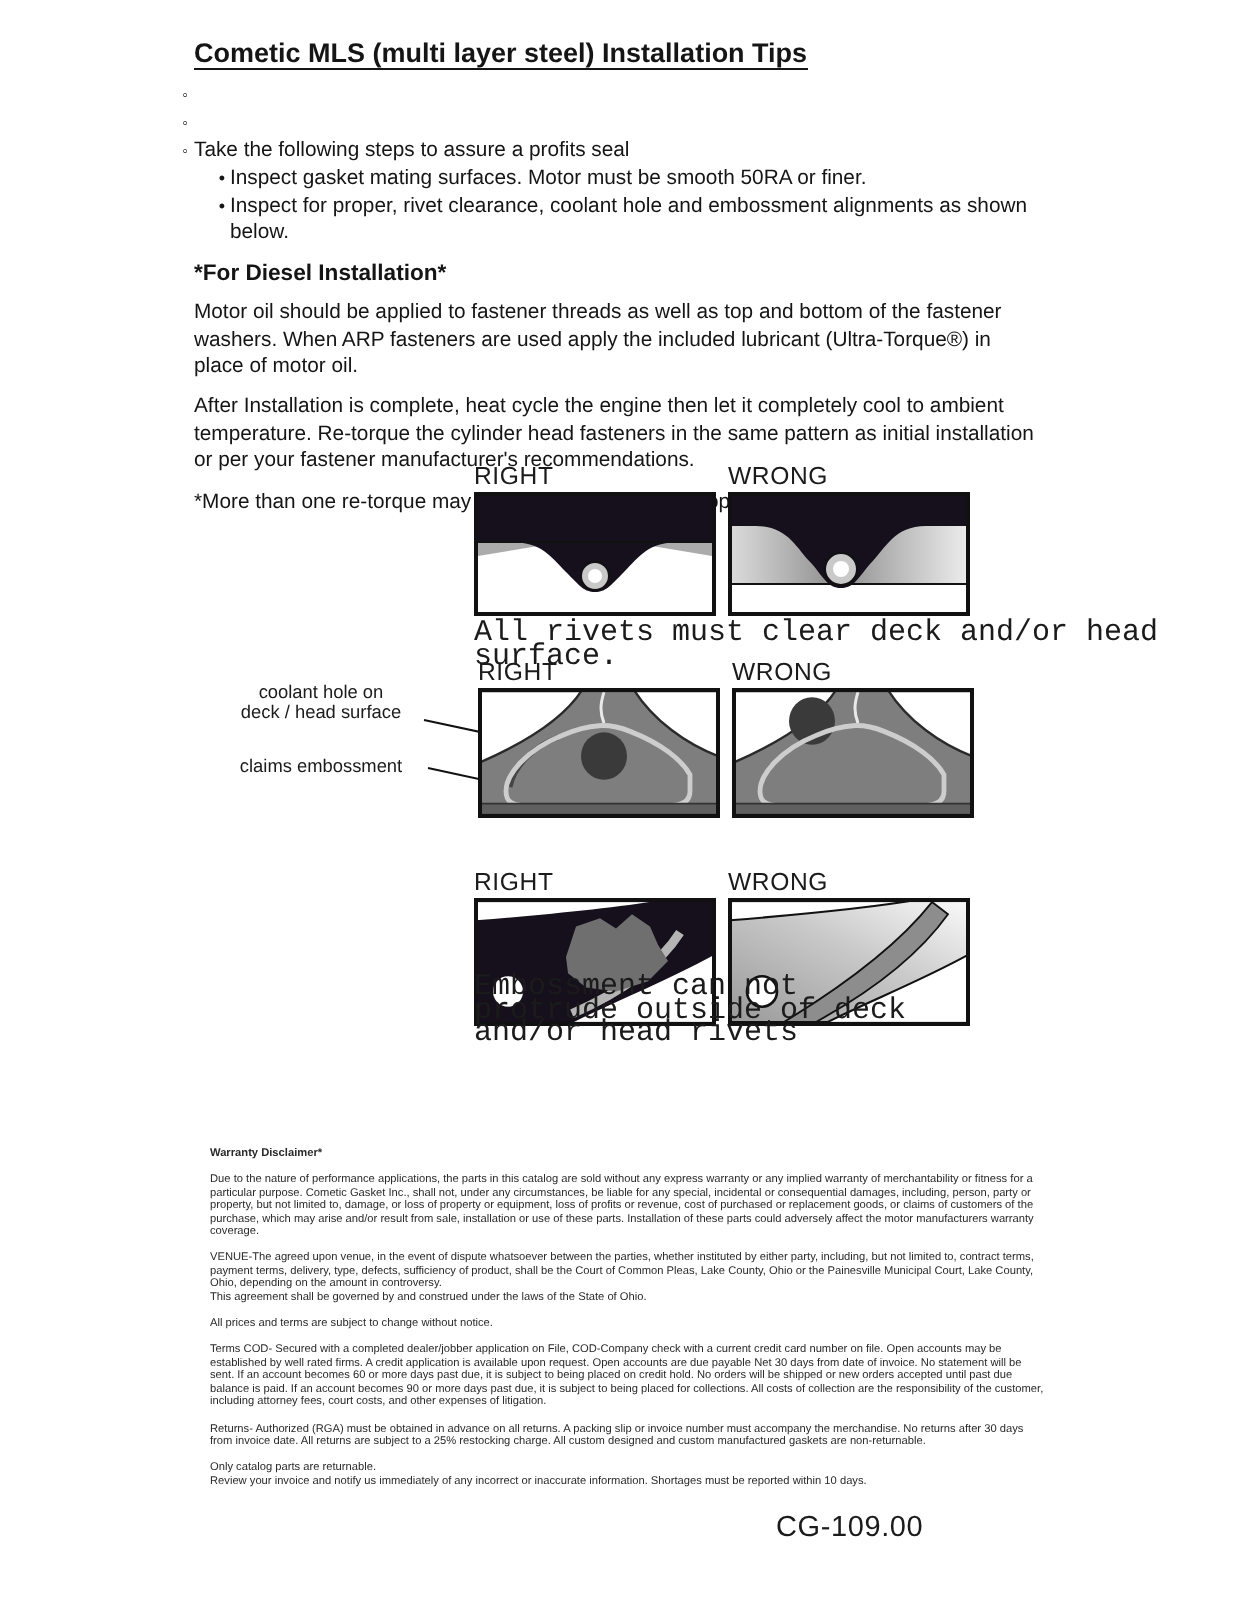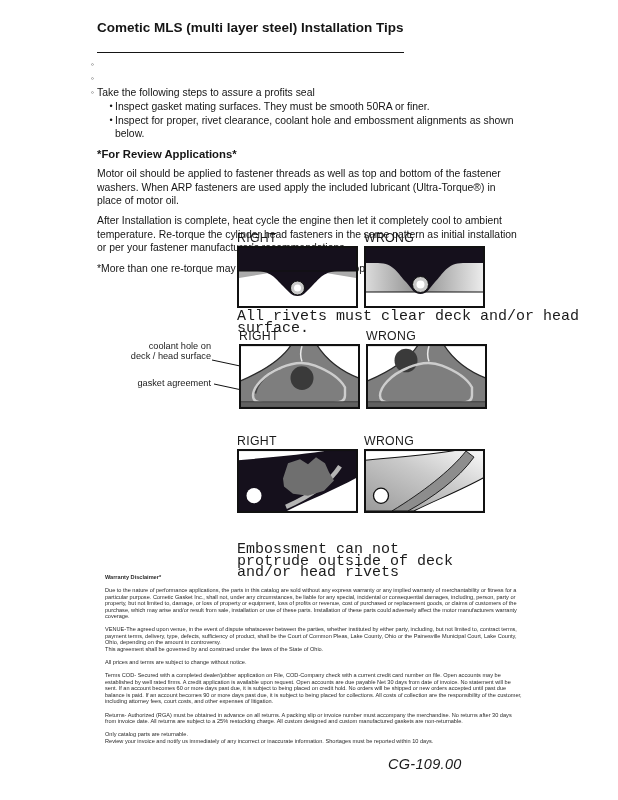--- a/index.html
+++ b/index.html
@@ -3,41 +3,41 @@
 <meta charset="utf-8">
 <style>
   html,body{margin:0;padding:0;background:#ffffff;}
   .page{
     position:relative;width:618px;height:800px;background:#fff;
     font-family:"Liberation Sans", sans-serif;color:#151515;overflow:hidden;
   }
   
   .toptext{position:absolute;left:88px;top:18px;width:445px;}
   .title{margin-left:9px;font-size:13.5px;font-weight:bold;
-    border-bottom:1.6px solid #151515;display:inline-block;padding-bottom:17px;}
+    border-bottom:1.6px solid #151515;display:inline-block;padding-bottom:0;}
   .bullets{margin-top:5px;font-size:10.4px;line-height:13.6px;}
   .b-row{display:flex;}
   .b-glyph{width:9px;text-align:center;font-size:8px;line-height:14px;flex:0 0 9px;}
   .sb-row{display:flex;margin-left:19px;}
   .sb-glyph{width:8px;text-align:center;font-size:9px;line-height:13.6px;flex:0 0 8px;}
   .diesel{margin-left:9px;margin-top:7px;font-size:10.4px;line-height:13.4px;width:420px;}
   .diesel-h{font-weight:bold;font-size:11.3px;margin:0 0 6px 0;}
   .diesel p{margin:0 0 7px 0;}
   
   .fig-label{position:absolute;width:121px;text-align:left;font-size:12.3px;letter-spacing:.3px;color:#1b1b1b;}
   .fig-caption{position:absolute;font-size:15px;color:#1b1b1b;line-height:11.5px;font-family:Liberation Mono, monospace;}
   .fig-box{position:absolute;}
-  .ann{position:absolute;font-size:9.2px;color:#1b1b1b;text-align:right;line-height:10px;width:101px;left:110px;}
+  .ann{position:absolute;font-size:9.2px;color:#1b1b1b;text-align:center;line-height:10px;width:101px;left:110px;}
   svg{display:block;}
   
   .warranty{position:absolute;left:105px;top:574px;width:418px;font-size:5.6px;line-height:6.4px;color:#2a2a2a;}
   .warranty .wh{font-weight:bold;margin:0 0 7px 0;}
   .warranty p{margin:0 0 7px 0;}
   .warranty p.tight{margin:0;}
-  .pagenum{position:absolute;left:388px;top:756px;font-size:14.5px;color:#1b1b1b;letter-spacing:.3px;font-style:italic;}
+  .pagenum{position:absolute;left:388px;top:756px;font-size:14.5px;color:#1b1b1b;letter-spacing:.3px;}
 </style>
 </head>
 <body>
 
 <div class="page">
 
   <div class="toptext">
     <span class="title">Cometic MLS (multi layer steel) Installation Tips</span>
 
     <div class="bullets">
@@ -46,30 +46,30 @@
       </div>
       <div class="b-row">
         <span class="b-glyph">◦</span>
       </div>
       <div class="b-row">
         <span class="b-glyph">◦</span>
         <span>Take the following steps to assure a profits seal</span>
       </div>
       <div class="sb-row">
         <span class="sb-glyph">•</span>
-        <span>Inspect gasket mating surfaces.  They must be smooth 50RA or finer.</span>
+        <span>Inspect gasket mating surfaces.  Motor must be smooth 50RA or finer.</span>
       </div>
       <div class="sb-row">
         <span class="sb-glyph">•</span>
         <span>Inspect for proper, rivet clearance, coolant hole and embossment alignments as shown below.</span>
       </div>
     </div>
 
     <div class="diesel">
-      <div class="diesel-h">*For Review Applications*</div>
+      <div class="diesel-h">*For Diesel Installation*</div>
       <p>Motor oil should be applied to fastener threads as well as top and bottom of the fastener washers. When ARP fasteners are used apply the included lubricant (Ultra-Torque®) in place of motor oil.</p>
       <p>After Installation is complete, heat cycle the engine then let it completely cool to ambient temperature. Re-torque the cylinder head fasteners in the same pattern as initial installation or per your fastener manufacturer's recommendations.</p>
       <p>*More than one re-torque may be required to achieve proper fastener stretch*</p>
     </div>
   </div>
 
   <div class="fig-label" style="left:237px;top:231px;">RIGHT</div>
   <div class="fig-label" style="left:364px;top:231px;">WRONG</div>
 
   <div class="fig-box" style="left:237px;top:246px;">
@@ -108,21 +108,21 @@
   <div class="fig-caption" style="left:237px;top:311px;">All rivets must clear deck and/or head surface.</div>
 
   <div class="fig-label" style="left:239px;top:329px;">RIGHT</div>
   <div class="fig-label" style="left:366px;top:329px;">WRONG</div>
 
   <div class="ann" style="top:341px;">
     <span>coolant hole on</span><br>
     <span>deck / head surface</span>
   </div>
   <div class="ann" style="top:378px;">
-    <span>gasket agreement</span>
+    <span>claims embossment</span>
   </div>
 
   <div style="position:absolute;left:205px;top:350px;">
     <svg width="100" height="50" viewBox="0 0 100 50">
       <line x1="7" y1="10" x2="96" y2="29" stroke="#111" stroke-width="1"></line>
       <line x1="9" y1="34" x2="60" y2="45" stroke="#111" stroke-width="1"></line>
     </svg>
   </div>
 
   <div class="fig-box" style="left:239px;top:344px;">
@@ -177,21 +177,21 @@
         </linearGradient>
       </defs>
       <rect x="1" y="1" width="119" height="61" fill="#ffffff" stroke="#111" stroke-width="2"></rect>
       <path d="M1,11 C38,8 70,5 94,1 L120,1 V28 C96,41 70,51 50,61 H1 Z" fill="url(#gw3)" stroke="#111" stroke-width="1"></path>
       <path d="M28,61 C58,43 86,22 102,2 L110,8 C94,30 68,48 44,61 Z" fill="#8d8d8d" stroke="#111" stroke-width="0.9"></path>
       <circle cx="17" cy="46" r="7.5" fill="#ffffff" stroke="#111" stroke-width="1.3"></circle>
       <rect x="1" y="1" width="119" height="61" fill="none" stroke="#111" stroke-width="2"></rect>
     </svg>
   </div>
 
-  <div class="fig-caption" style="left:237px;top:544px;width:230px;">
+  <div class="fig-caption" style="left:237px;top:488px;width:230px;">
     <span>Embossment can not protrude outside of deck</span><br>
     <span>and/or head rivets</span>
   </div>
 
   <div class="warranty">
     <p class="wh">Warranty Disclaimer*</p>
     <p>Due to the nature of performance applications, the parts in this catalog are sold without any express warranty or any implied warranty of merchantability or fitness for a particular purpose.  Cometic Gasket Inc., shall not, under any circumstances, be liable for any special, incidental or consequential damages, including, person, party or property, but not limited to, damage, or loss of property or equipment, loss of profits or revenue, cost of purchased or replacement goods, or claims of customers of the purchase, which may arise and/or result from sale, installation or use of these parts.  Installation of these parts could adversely affect the motor manufacturers warranty coverage.</p>
     <p class="tight">VENUE-The agreed upon venue, in the event of dispute whatsoever between the parties, whether instituted by either party, including, but not limited to, contract terms, payment terms, delivery, type, defects, sufficiency of product, shall be the Court of Common Pleas, Lake County, Ohio or the Painesville Municipal Court, Lake County, Ohio, depending on the amount in controversy.</p>
     <p>This agreement shall be governed by and construed under the laws of the State of Ohio.</p>
     <p>All prices and terms are subject to change without notice.</p>

